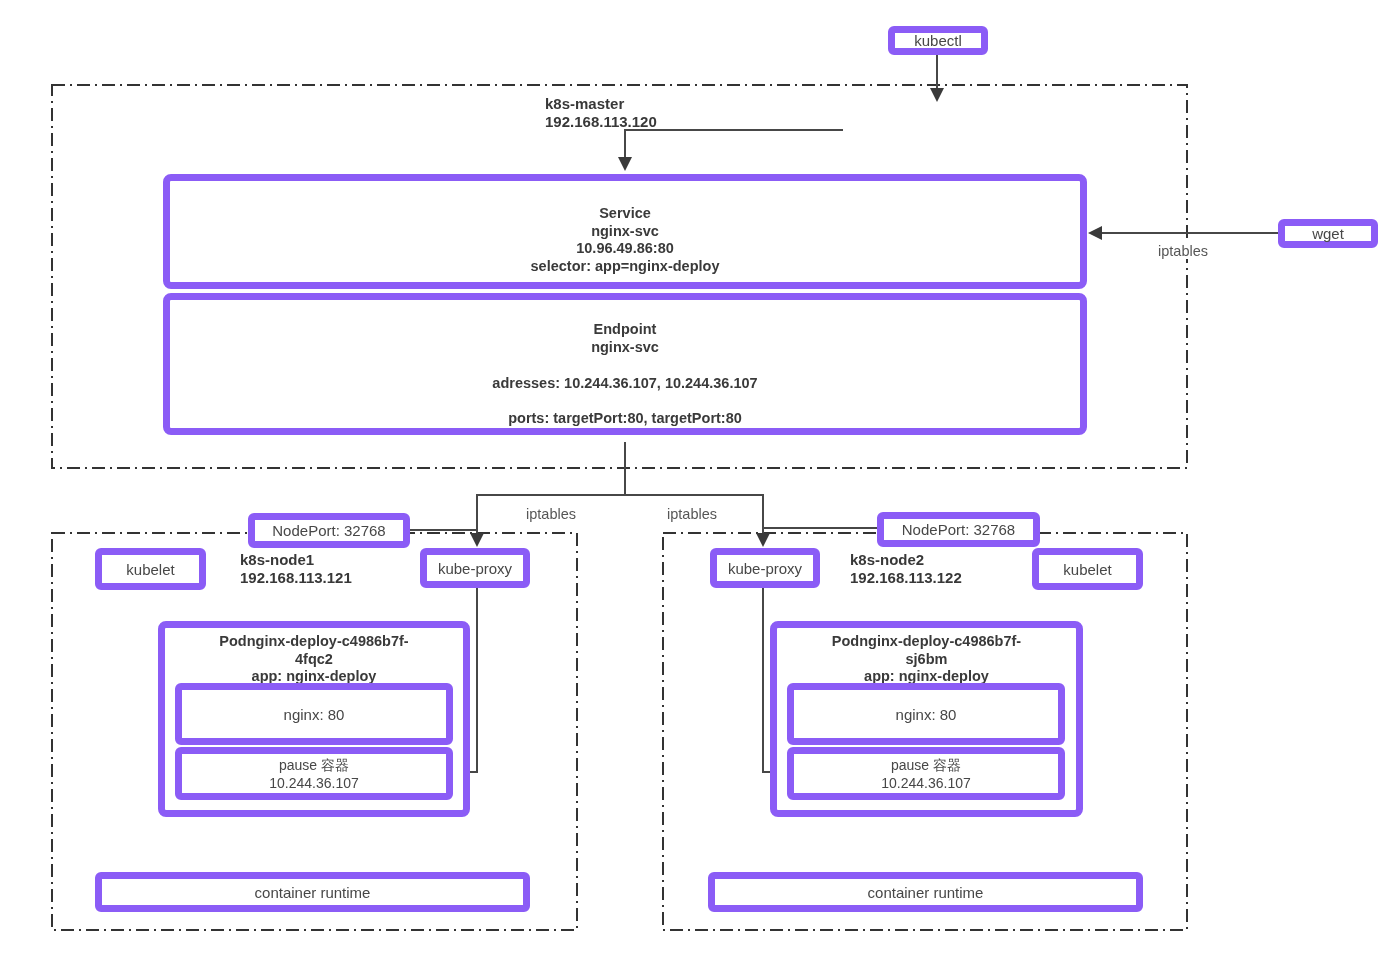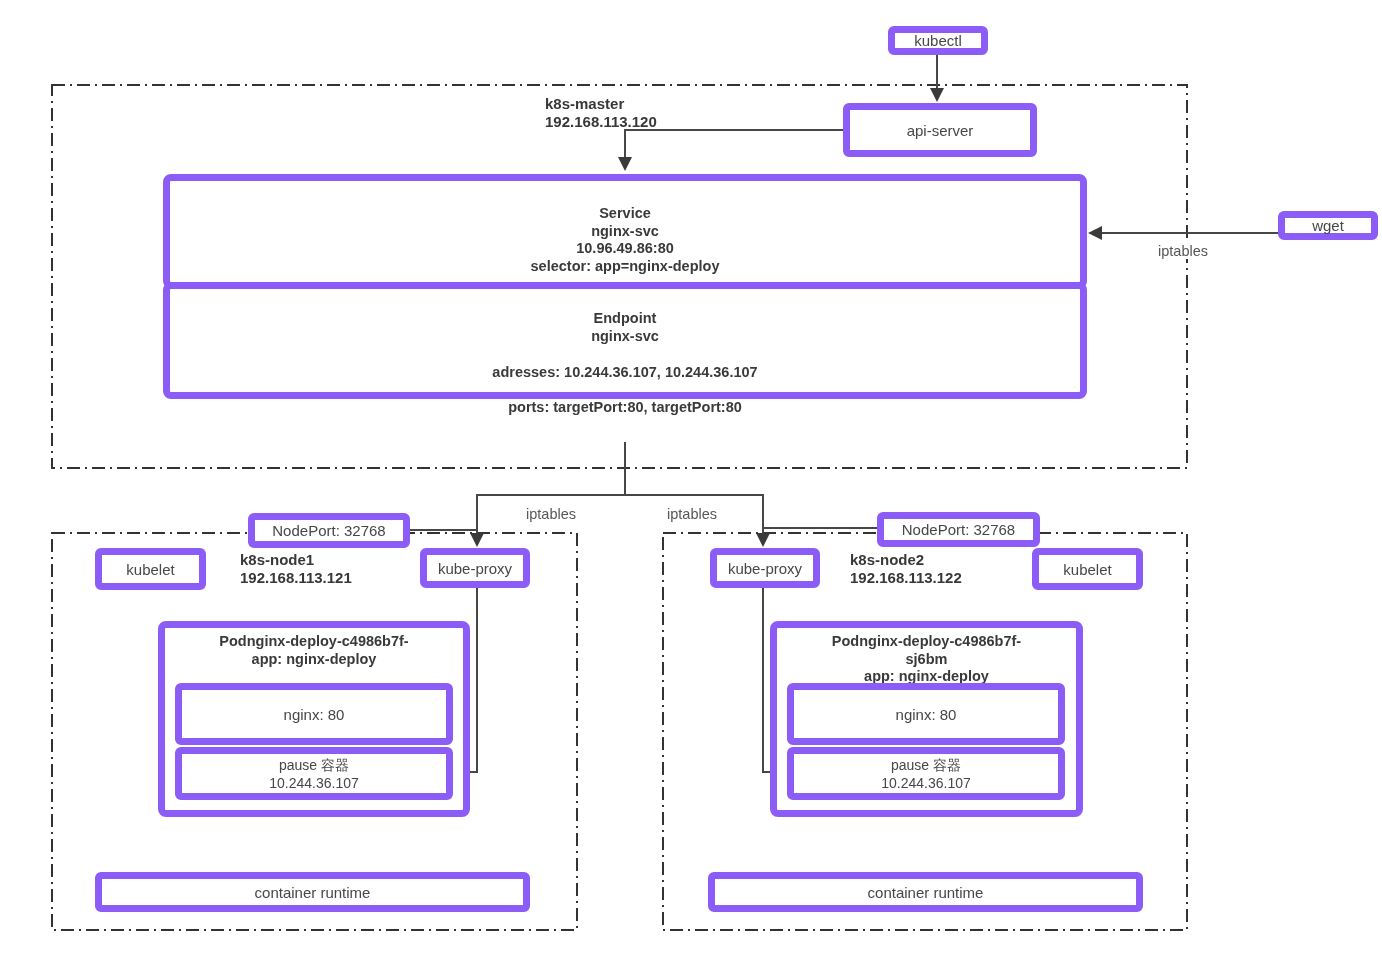--- a/index.html
+++ b/index.html
@@ -104,43 +104,40 @@
     <polygon points="456,772 470,765 470,779" fill="#3a3a3a"></polygon>
 
     <path d="M763 588 L763 772 L772 772" fill="none" stroke="#474747" stroke-width="2"></path>
     <polygon points="786,772 772,765 772,779" fill="#3a3a3a"></polygon>
   </svg>
 
   <div class="box" style="left:888px; top:26px; width:100px; height:29px;">
     <span>kubectl</span>
   </div>
 
-  <div class="box" style="left:843px; top:103px; width:194px; height:54px;">
-    <span>api-server</span>
-  </div>
-
-  <div class="box" style="left:1278px; top:211px; width:100px; height:29px;">
+
+  <div class="box" style="left:1278px; top:219px; width:100px; height:29px;">
     <span>wget</span>
   </div>
 
   <div class="bold-block" style="left:545px; top:95px; width:160px;">
     <div>k8s-master</div>
     <div>192.168.113.120</div>
   </div>
 
   <div class="box big" style="left:163px; top:174px; width:924px; height:115px;">
     <div class="content" style="padding-top:24px;">
       <span>Service</span>
       <span>nginx-svc</span>
       <span>10.96.49.86:80</span>
       <span>selector: app=nginx-deploy</span>
     </div>
   </div>
 
-  <div class="box big" style="left:163px; top:282px; width:924px; height:117px;">
+  <div class="box big" style="left:163px; top:293px; width:924px; height:142px;">
     <div class="content" style="padding-top:21px;">
       <span>Endpoint</span>
       <span>nginx-svc</span>
       <span style="margin-top:19px;">adresses: 10.244.36.107, 10.244.36.107</span>
       <span style="margin-top:17px;">ports: targetPort:80, targetPort:80</span>
     </div>
   </div>
 
   <div class="line-label" style="left:1183px; top:233px;">iptables</div>
   <div class="line-label" style="left:551px; top:496px;">iptables</div>
@@ -159,20 +156,21 @@
     <span>kubelet</span>
   </div>
 
   <div class="box" style="left:420px; top:548px; width:110px; height:40px;">
     <span>kube-proxy</span>
   </div>
 
   <div class="box big" style="left:158px; top:621px; width:312px; height:196px;">
     <div class="pod-title">
       <span style="display:block;">Podnginx-deploy-c4986b7f-</span>
+      <span style="display:block;">4fqc2</span>
       <span style="display:block;">app: nginx-deploy</span>
     </div>
   </div>
 
   <div class="box" style="left:175px; top:683px; width:278px; height:62px;">
     <span>nginx: 80</span>
   </div>
 
   <div class="box" style="left:175px; top:747px; width:278px; height:53px;">
     <div class="two-line">

